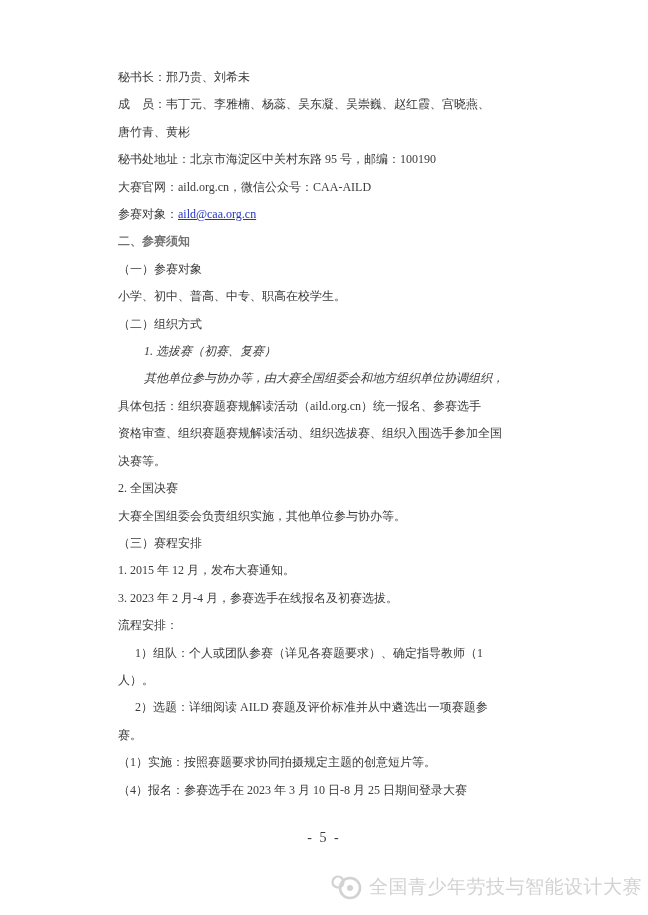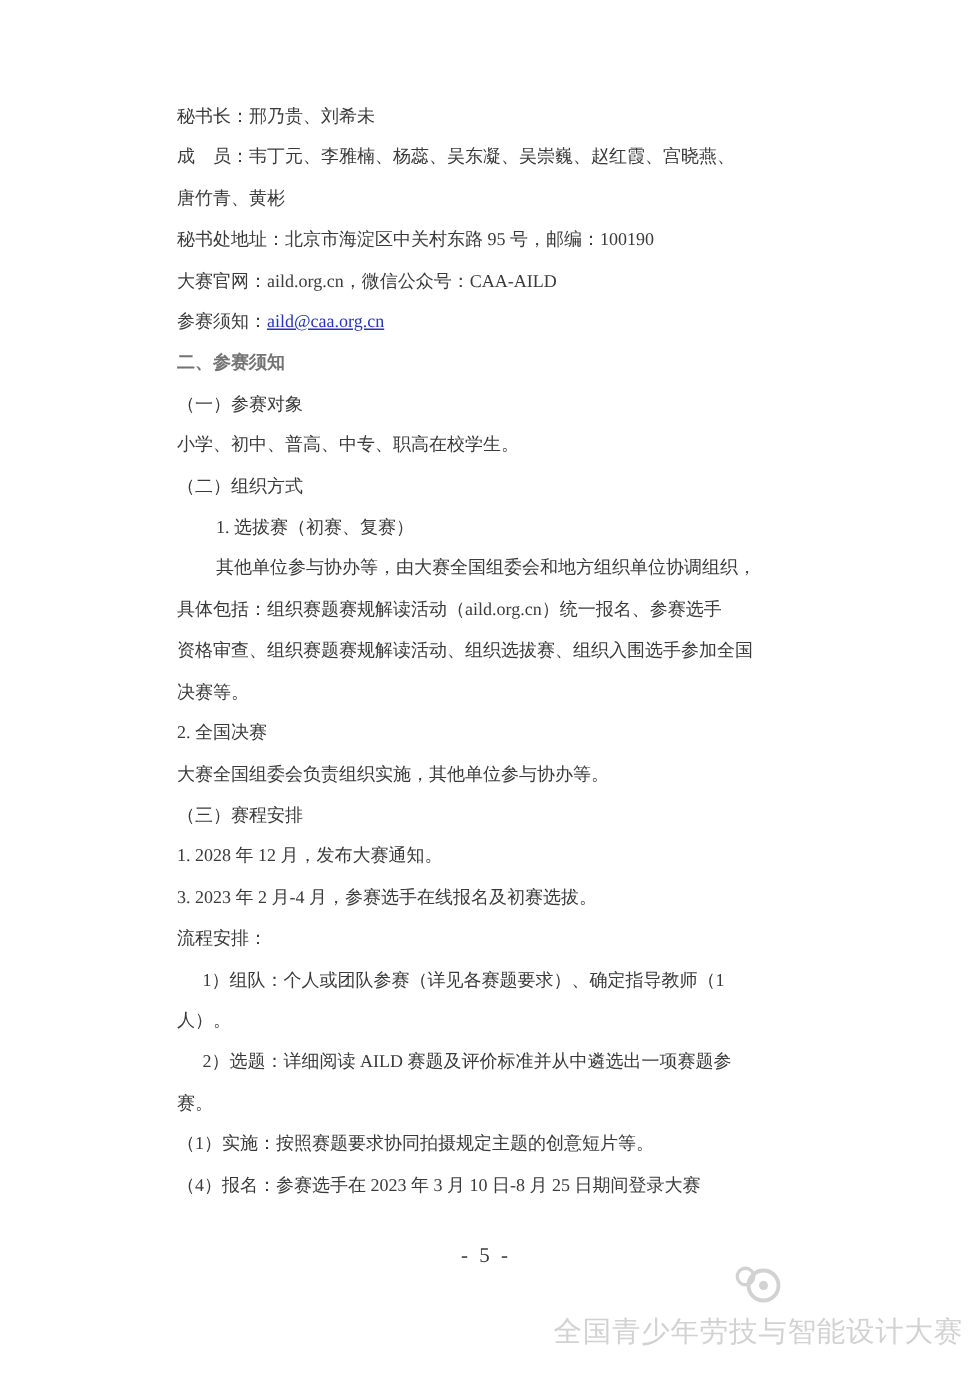--- a/index.html
+++ b/index.html
@@ -25,21 +25,21 @@
     line-height: 27.4px;
   }
   .line {
     white-space: pre;
   }
   .b {
     font-weight: bold;
     color: #737373;
   }
   .i1 { padding-left: 17px; }
-  .i2 { padding-left: 26px; }
+  .i2 { padding-left: 26px; font-style: italic; }
   .email-link {
     color: #2433c0;
     text-decoration: underline;
     cursor: pointer;
     margin-top: 32px;
   }
   .pagenum {
     position: absolute;
     top: 830px;
     left: 0;
@@ -54,51 +54,50 @@
     right: 6px;
     bottom: 14px;
     display: flex;
     align-items: center;
     gap: 5px;
     color: #d2d2d2;
     font-size: 19px;
     letter-spacing: 0.5px;
     white-space: nowrap;
     text-shadow: 0 1px 0 #ffffff;
-    flex-direction: column;
   }
   .wm-icon {
     display: inline-flex;
     align-items: center;
   }
 </style>
 </head>
 <body>
 
 <div class="page">
   <div class="content">
     <div class="line">秘书长：邢乃贵、刘希未</div>
     <div class="line">成　员：韦丁元、李雅楠、杨蕊、吴东凝、吴崇巍、赵红霞、宫晓燕、</div>
     <div class="line">唐竹青、黄彬</div>
     <div class="line">秘书处地址：北京市海淀区中关村东路 95 号，邮编：100190</div>
     <div class="line">大赛官网：aild.org.cn，微信公众号：CAA-AILD</div>
-    <div class="line"><span>参赛须知：</span><a href="#" class="email-link">aild@caa.org.cn</a></div>
+    <div class="line"><span>参赛对象：</span><a href="#" class="email-link">aild@caa.org.cn</a></div>
     <div class="line b">二、参赛须知</div>
     <div class="line">（一）参赛对象</div>
     <div class="line">小学、初中、普高、中专、职高在校学生。</div>
     <div class="line">（二）组织方式</div>
     <div class="line i2">1. 选拔赛（初赛、复赛）</div>
     <div class="line i2">其他单位参与协办等，由大赛全国组委会和地方组织单位协调组织，</div>
     <div class="line">具体包括：组织赛题赛规解读活动（aild.org.cn）统一报名、参赛选手</div>
     <div class="line">资格审查、组织赛题赛规解读活动、组织选拔赛、组织入围选手参加全国</div>
     <div class="line">决赛等。</div>
     <div class="line">2. 全国决赛</div>
     <div class="line">大赛全国组委会负责组织实施，其他单位参与协办等。</div>
     <div class="line">（三）赛程安排</div>
-    <div class="line">1. 2028 年 12 月，发布大赛通知。</div>
+    <div class="line">1. 2015 年 12 月，发布大赛通知。</div>
     <div class="line">3. 2023 年 2 月-4 月，参赛选手在线报名及初赛选拔。</div>
     <div class="line">流程安排：</div>
     <div class="line i1">1）组队：个人或团队参赛（详见各赛题要求）、确定指导教师（1</div>
     <div class="line">人）。</div>
     <div class="line i1">2）选题：详细阅读 AILD 赛题及评价标准并从中遴选出一项赛题参</div>
     <div class="line">赛。</div>
     <div class="line">（1）实施：按照赛题要求协同拍摄规定主题的创意短片等。</div>
     <div class="line">（4）报名：参赛选手在 2023 年 3 月 10 日-8 月 25 日期间登录大赛</div>
   </div>
 

